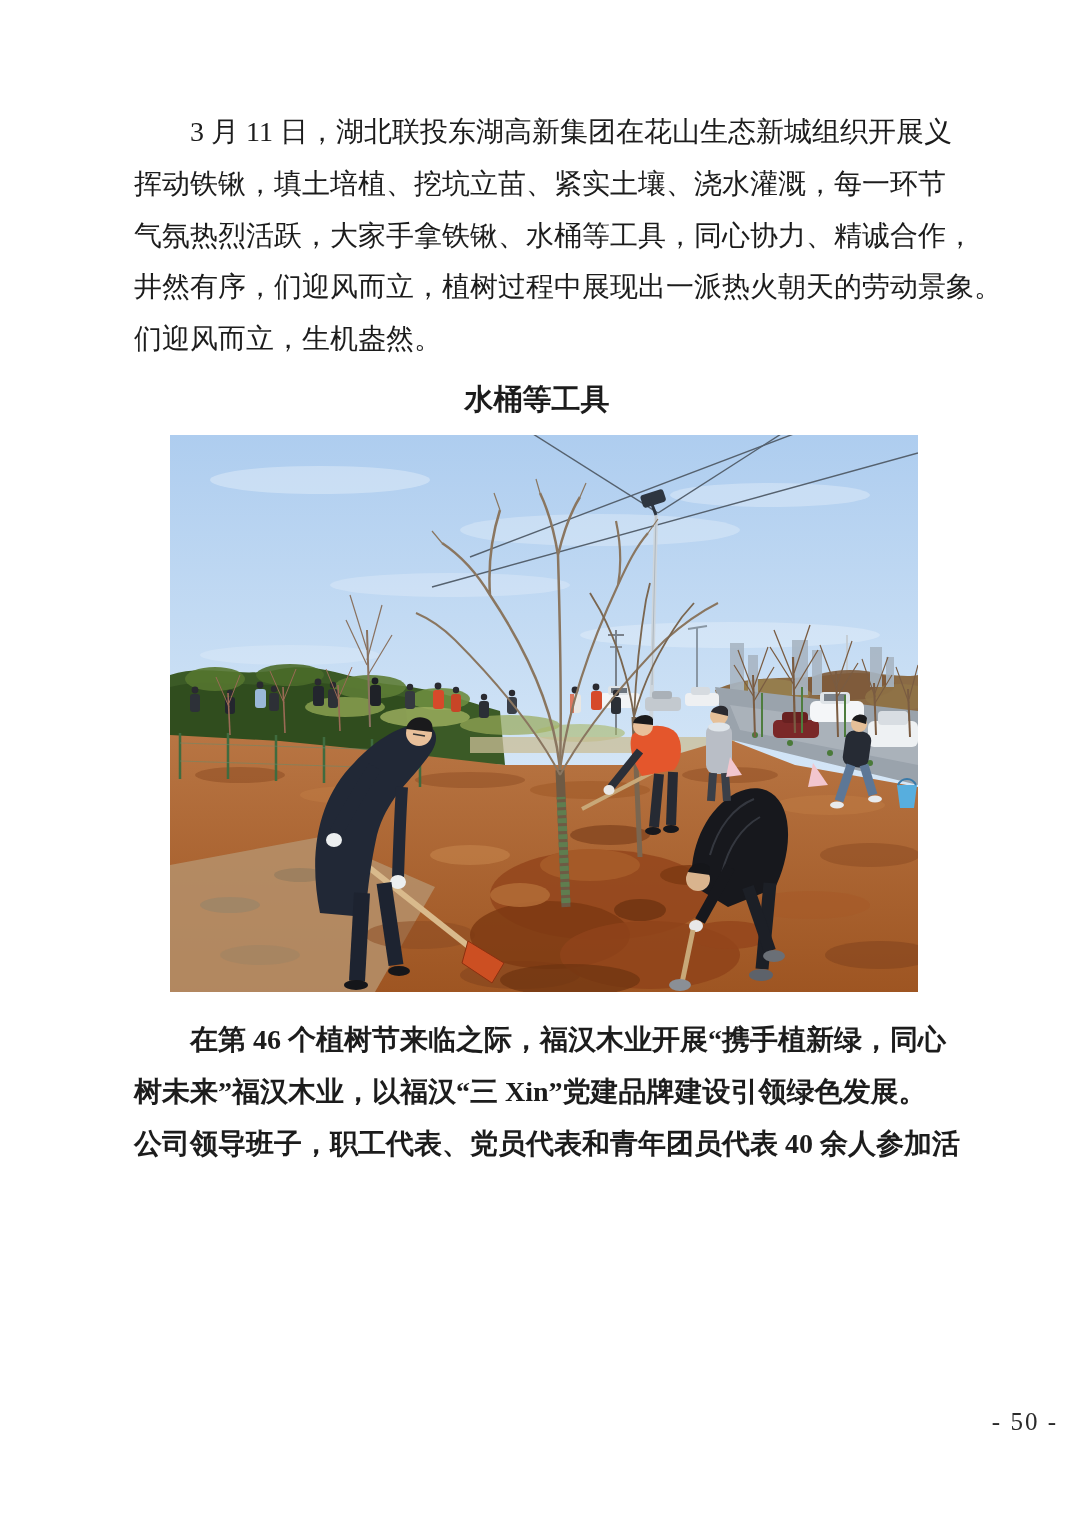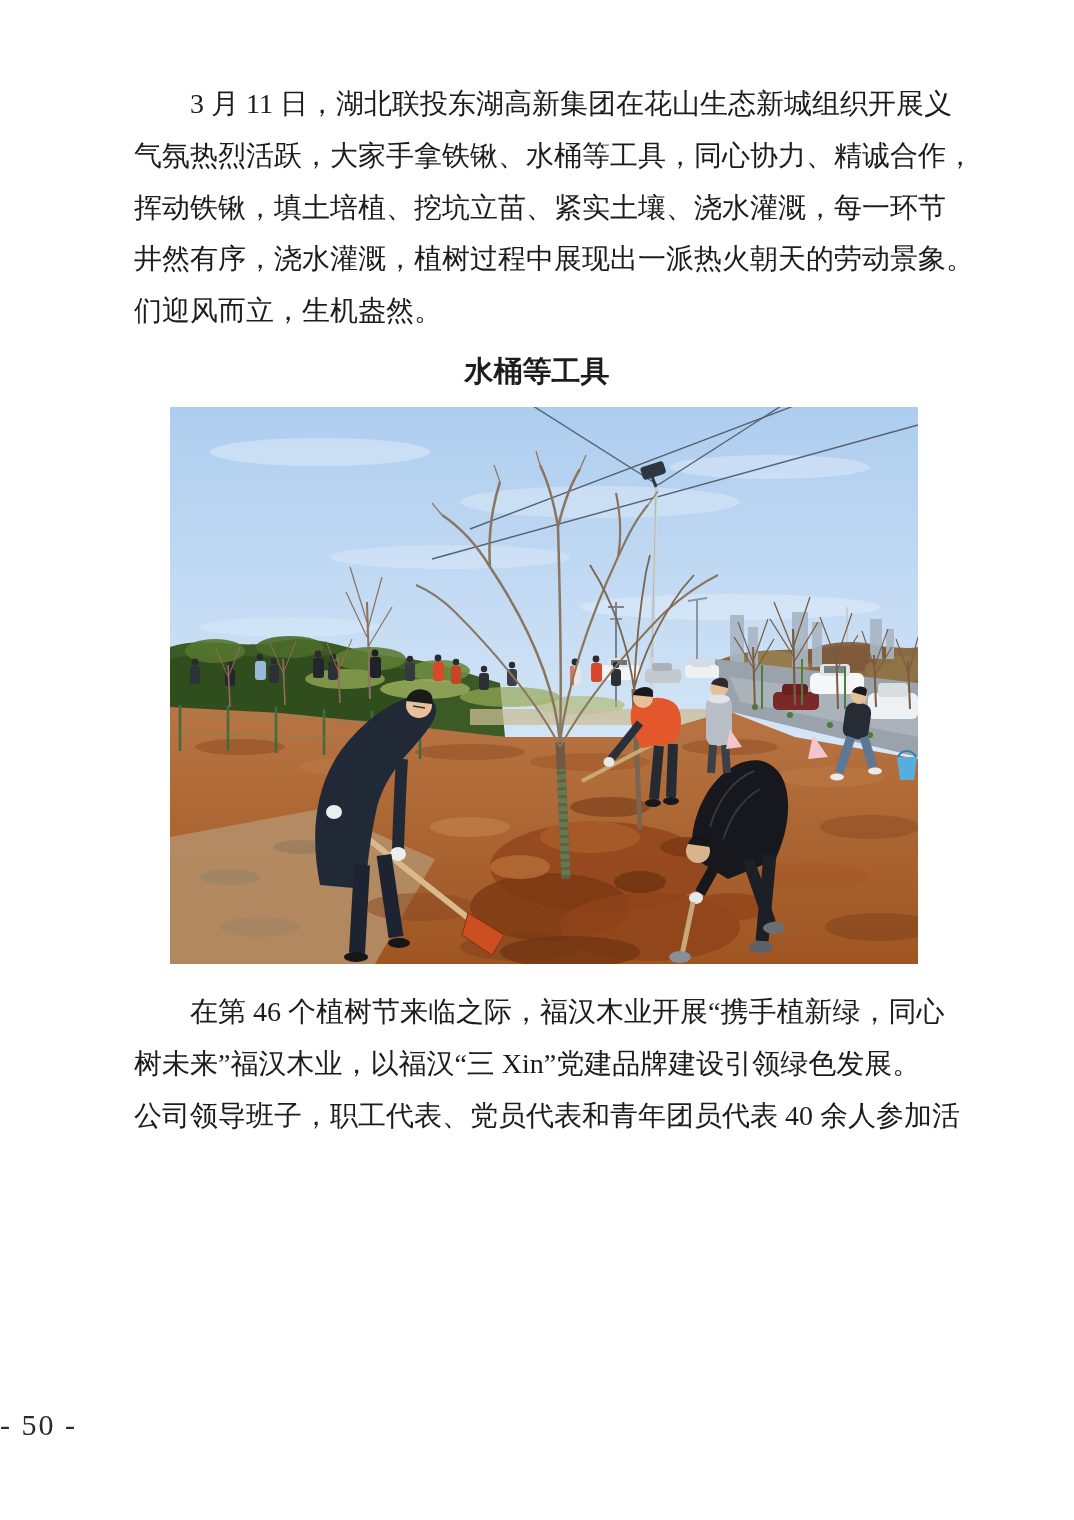--- a/index.html
+++ b/index.html
@@ -7,60 +7,60 @@
     position:relative;
     width:1074px;height:1520px;
     background:#ffffff;
     font-family:"Liberation Serif","DejaVu Serif",serif;
     color:#1c1c1c;
     overflow:hidden;
   }
   .content{
     width:806px;
     margin:0 auto;
-    padding-top:78px;
+    padding-top:106px;
   }
   .para{font-size:28px;line-height:51.8px;}
   .line{white-space:nowrap;}
   .line.indent{text-indent:56px;}
   .section-title{
     margin-top:8px;
     text-align:center;
     font-weight:bold;
     font-size:29px;
     line-height:52px;
   }
   .photo-wrap{
     margin-top:10px;
     margin-left:36px;
     width:748px;height:557px;
     line-height:0;
   }
-  .para2{margin-top:22px;}
+  .para2{margin-top:22px;font-weight:bold;}
   .footer{
     position:absolute;
     left:0;right:16px;
     top:1408px;
-    text-align:left;
-    font-size:30px;
+    text-align:right;
+    font-size:25px;
     color:#2a2a2a;
     letter-spacing:2px;
   }
 </style>
 </head>
 <body>
 
 <div class="page">
   <div class="content">
 
     <div class="para">
       <div class="line indent">3 月 11 日，湖北联投东湖高新集团在花山生态新城组织开展义</div>
+      <div class="line">挥动铁锹，填土培植、挖坑立苗、紧实土壤、浇水灌溉，每一环节</div>
       <div class="line">气氛热烈活跃，大家手拿铁锹、水桶等工具，同心协力、精诚合作，</div>
-      <div class="line">挥动铁锹，填土培植、挖坑立苗、紧实土壤、浇水灌溉，每一环节</div>
-      <div class="line">井然有序，浇水灌溉，植树过程中展现出一派热火朝天的劳动景象。</div>
+      <div class="line">井然有序，们迎风而立，植树过程中展现出一派热火朝天的劳动景象。</div>
       <div class="line">们迎风而立，生机盎然。</div>
     </div>
 
     <div class="section-title">水桶等工具</div>
 
     <div class="photo-wrap">
       <svg width="748" height="557" viewBox="0 0 748 557" xmlns="http://www.w3.org/2000/svg">
         <defs>
           <linearGradient id="skyG" x1="0" y1="0" x2="0" y2="1">
             <stop offset="0" stop-color="#aecdef"></stop>

